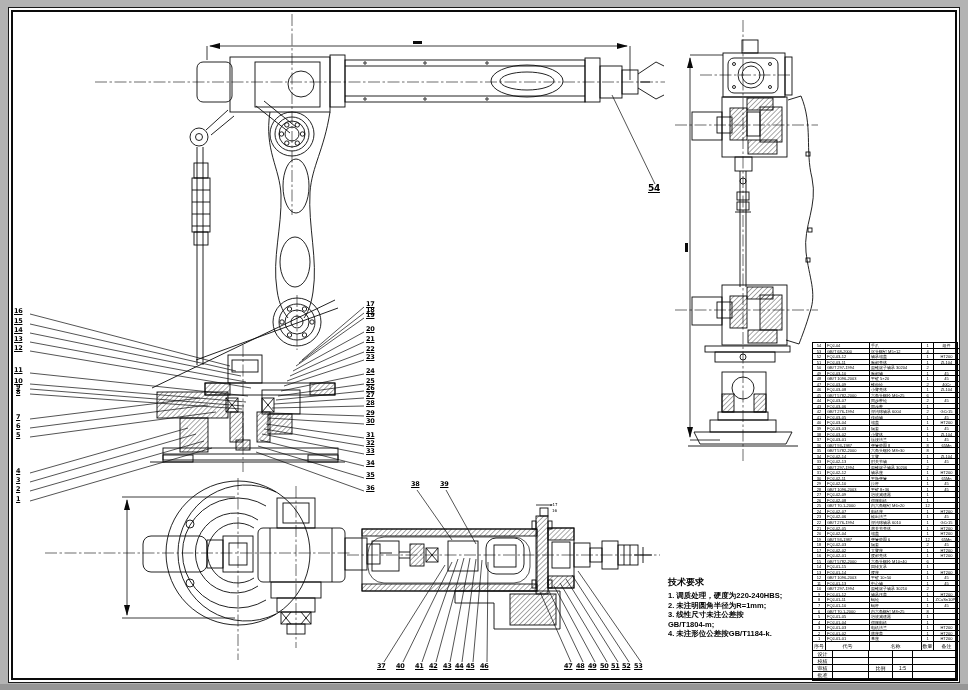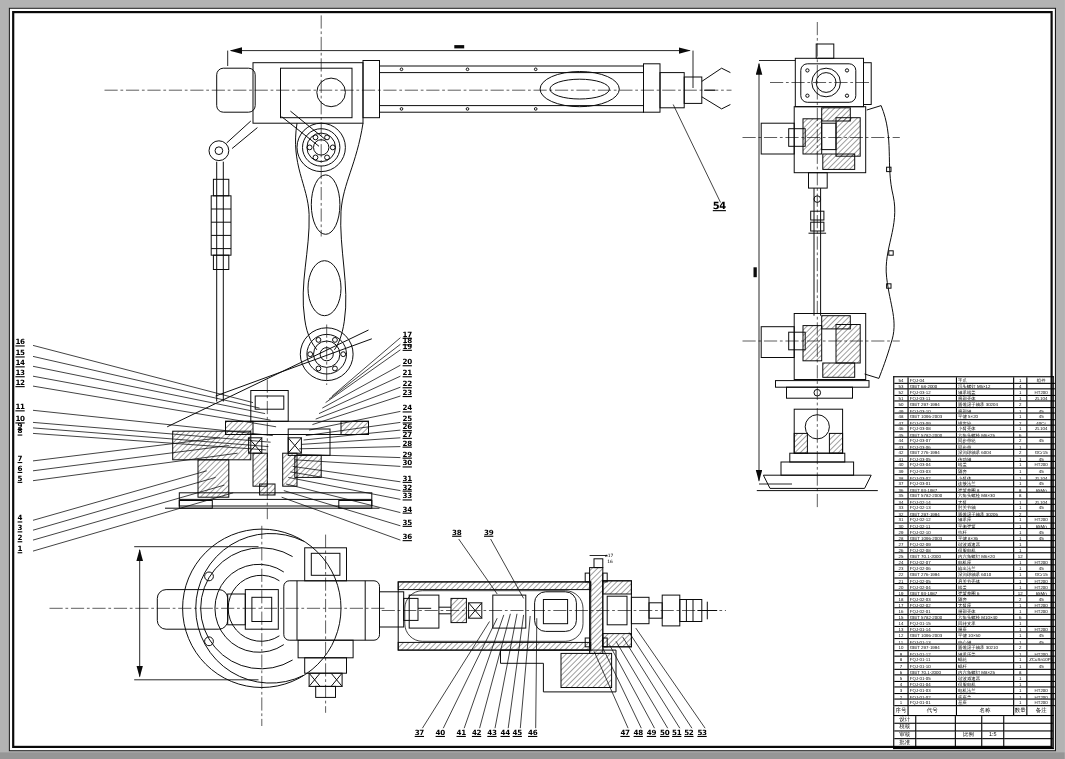--- a/index.html
+++ b/index.html
@@ -415,20 +415,28 @@
       <span class="balloon" style="left: 600px; top: 663px;">50</span>
       <span class="balloon" style="left: 611px; top: 663px;">51</span>
       <span class="balloon" style="left: 622px; top: 663px;">52</span>
       <span class="balloon" style="left: 634px; top: 663px;">53</span>
       <span class="balloon big" style="left: 648px; top: 183px;">54</span>
     </div>
 
   <div class="fit" style="left:550px;top:503px;">⌀17</div>
   <div class="fit" style="left:552px;top:509px;">16</div>
 
+  <div id="tech">
+    <div class="t-title">技术要求</div>
+    <div class="t-line">1. 调质处理，硬度为220-240HBS;</div>
+    <div class="t-line">2. 未注明圆角半径为R=1mm;</div>
+    <div class="t-line">3. 线性尺寸未注公差按</div>
+    <div class="t-line">GB/T1804-m;</div>
+    <div class="t-line">4. 未注形位公差按GB/T1184-k.</div>
+  </div>
 
   <div id="bom">
     <div id="bom-rows">
         <div class="bc c0">54</div>
         <div class="bc c1">FQJ-04</div>
         <div class="bc c2">手爪</div>
         <div class="bc c3">1</div>
         <div class="bc c4">组件</div>
         <div class="bc c0">53</div>
         <div class="bc c1">GB/T 68-2000</div>

